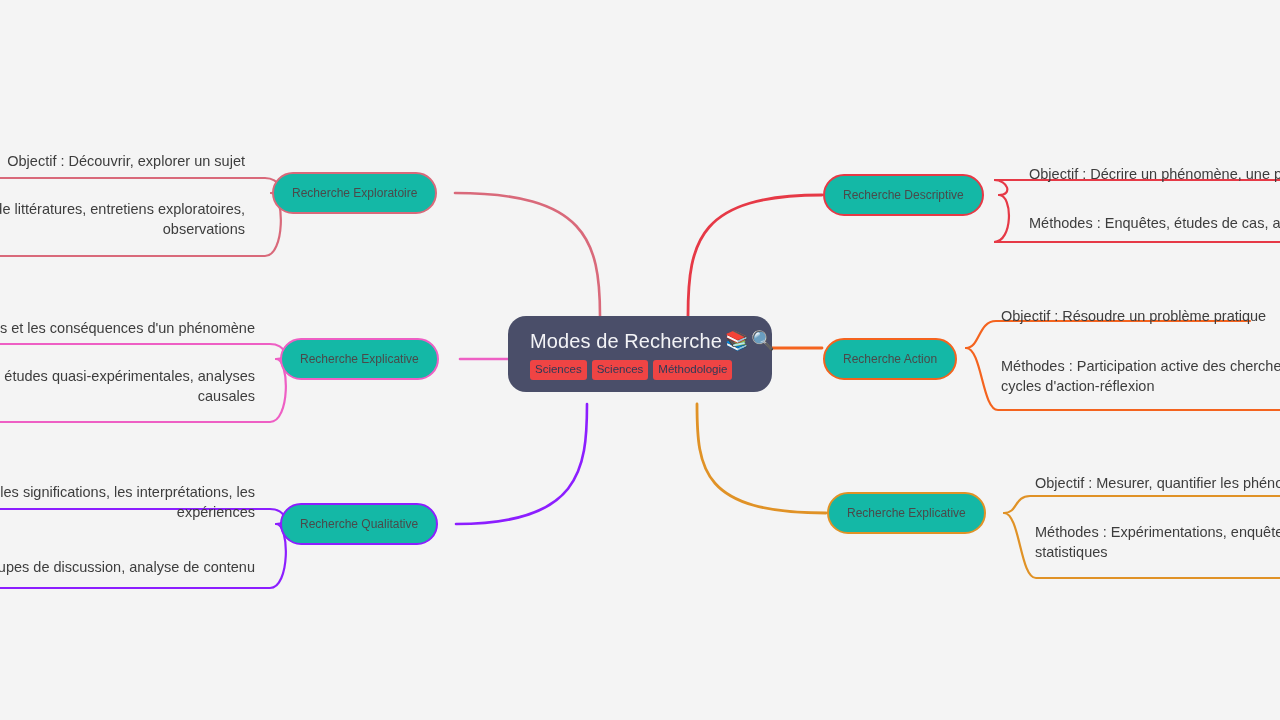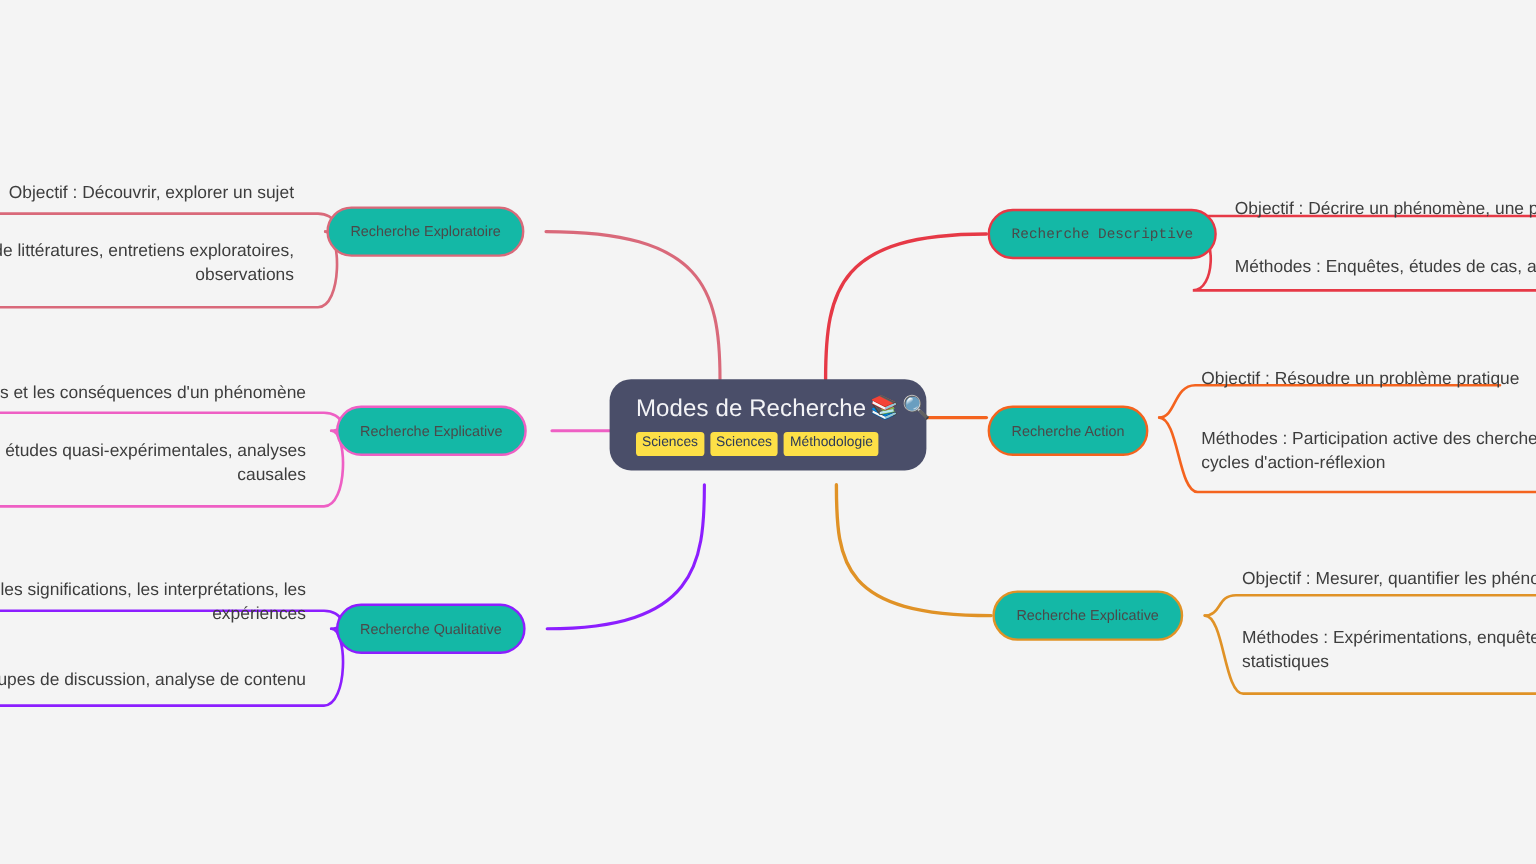--- a/index.html
+++ b/index.html
@@ -60,21 +60,21 @@
   .central-title .emoji {
     font-size: 19px;
     font-family: "DejaVu Sans", sans-serif;
   }
 
   .tag-row {
     display: flex;
     gap: 5px;
   }
   .tag {
-    background: #fde047;
+    background: #ef4444;
     color: #2d3a57;
     font-size: 11.5px;
     line-height: 1;
     padding: 4px 5px 5px 5px;
     border-radius: 3px;
     white-space: nowrap;
     font-family: "Liberation Sans", sans-serif;
   }
 
   
@@ -173,21 +173,21 @@
   </div>
 
   <div class="branch-node" style="left:280px; top:338px; border-color:#ee5fc4;">
     <span>Recherche Explicative</span>
   </div>
 
   <div class="branch-node" style="left:280px; top:503px; border-color:#8c1eff;">
     <span>Recherche Qualitative</span>
   </div>
 
-  <div class="branch-node" style="left:823px; top:174px; border-color:#e63946;font-family:Liberation Mono, monospace;">
+  <div class="branch-node" style="left:823px; top:174px; border-color:#e63946;">
     <span>Recherche Descriptive</span>
   </div>
 
   <div class="branch-node" style="left:823px; top:338px; border-color:#f4631e;">
     <span>Recherche Action</span>
   </div>
 
   <div class="branch-node" style="left:827px; top:492px; border-color:#e09226;">
     <span>Recherche Explicative</span>
   </div>

